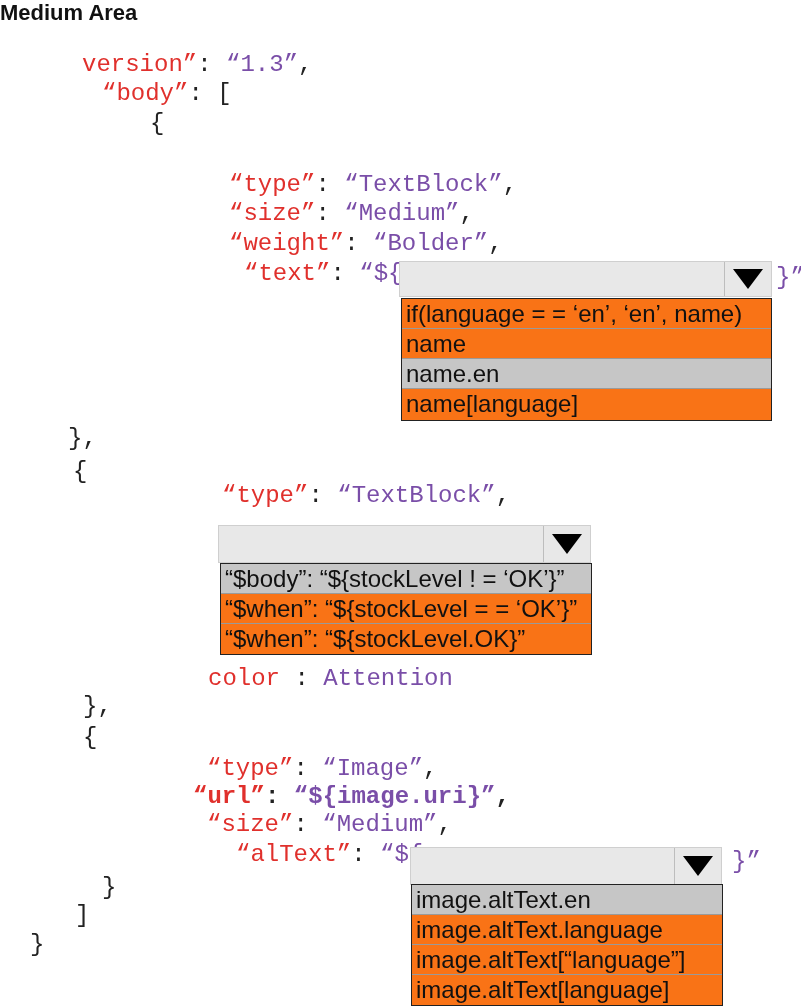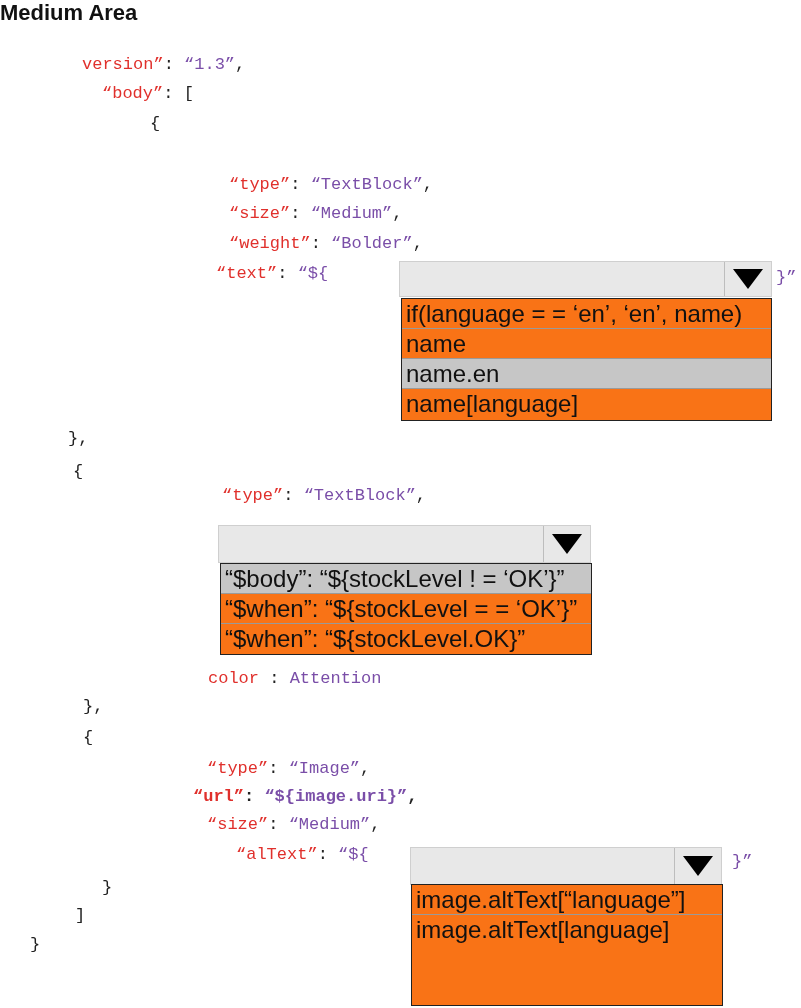--- a/index.html
+++ b/index.html
@@ -4,21 +4,21 @@
   <style>
     html, body { margin: 0; padding: 0; background: #ffffff; }
     body { width: 801px; height: 1008px; position: relative; overflow: hidden; }
     .title {
       position: absolute; left: 0; top: 0;
       font-family: "Liberation Sans", sans-serif; font-weight: bold;
       font-size: 22px; color: #111; line-height: 26px;
     }
     .line {
       position: absolute; white-space: pre;
-      font-family: "Liberation Mono", monospace; font-size: 17px; line-height: 24px;
+      font-family: "Liberation Mono", monospace; font-size: 24px; line-height: 24px;
       color: #222;
     }
     .k { color: #e0302c; }
     .v { color: #7a4ea8; }
     .p { color: #222; }
     .dd {
       position: absolute; background: #e8e8e8; border: 1px solid #cfcfcf;
       box-sizing: border-box;
     }
     .dd .arrowbox {
@@ -43,21 +43,21 @@
 
 <div class="title">Medium Area</div>
 
 <div class="line" style="left:82px;top:53px;"><span class="k">version”</span><span class="p">: </span><span class="v">“1.3”</span><span class="p">,</span></div>
 <div class="line" style="left:82px;top:82px;margin-left:20px;"><span class="k">“body”</span><span class="p">: </span><span class="p">[</span></div>
 <div class="line" style="left:150px;top:112px;">{</div>
 
 <div class="line" style="left:229px;top:173px;"><span class="k">“type”</span><span class="p">: </span><span class="v">“TextBlock”</span><span class="p">,</span></div>
 <div class="line" style="left:229px;top:202px;"><span class="k">“size”</span><span class="p">: </span><span class="v">“Medium”</span><span class="p">,</span></div>
 <div class="line" style="left:229px;top:232px;"><span class="k">“weight”</span><span class="p">: </span><span class="v">“Bolder”</span><span class="p">,</span></div>
-<div class="line" style="left:216px;top:262px;"><span class="k">“text”</span><span class="p">: </span><span class="v">“${</span></div>
+<div class="line" style="left:244px;top:262px;"><span class="k">“text”</span><span class="p">: </span><span class="v">“${</span></div>
 
 <div class="dd" style="left:399px;top:261px;width:373px;height:36px;">
   <span></span>
   <div class="arrowbox" style="width:46px;">
       <div class="tri"></div>
     </div>
 </div>
 <div class="line v" style="left:776px;top:266px;">}”</div>
 <div class="list" style="left:401px;top:298px;width:371px;height:123px;">
   <div class="opt">if(language = = ‘en’, ‘en’, name)</div>
@@ -94,19 +94,21 @@
 <div class="line" style="left:207px;top:843px;margin-left:29px;"><span class="k">“alText”</span><span class="p">: </span><span class="v">“${</span></div>
 
 <div class="dd" style="left:410px;top:847px;width:312px;height:38px;">
   <span></span>
   <div class="arrowbox" style="width:46px;">
       <div class="tri"></div>
     </div>
 </div>
 <div class="line v" style="left:732px;top:850px;">}”</div>
 <div class="list" style="left:411px;top:884px;width:312px;height:122px;">
+  <div class="opt sel">image.altText.en</div>
+  <div class="opt">image.altText.language</div>
   <div class="opt">image.altText[“language”]</div>
   <div class="opt">image.altText[language]</div>
 </div>
 
 <div class="line" style="left:102px;top:876px;">}</div>
 <div class="line" style="left:75px;top:904px;">]</div>
 <div class="line" style="left:30px;top:933px;">}</div>
 
 </body></html>

